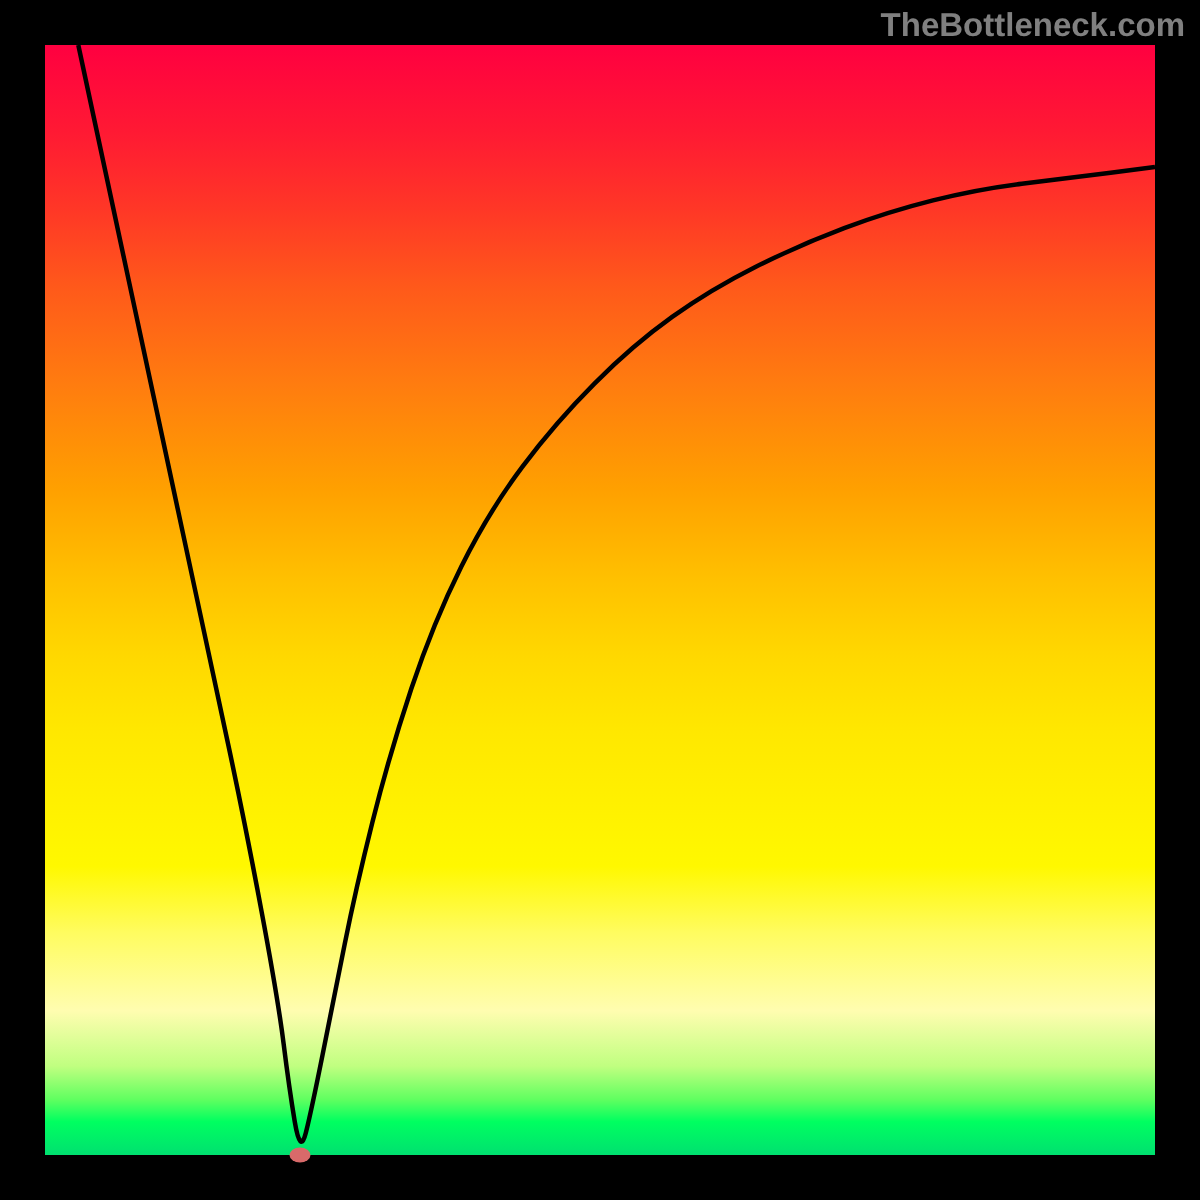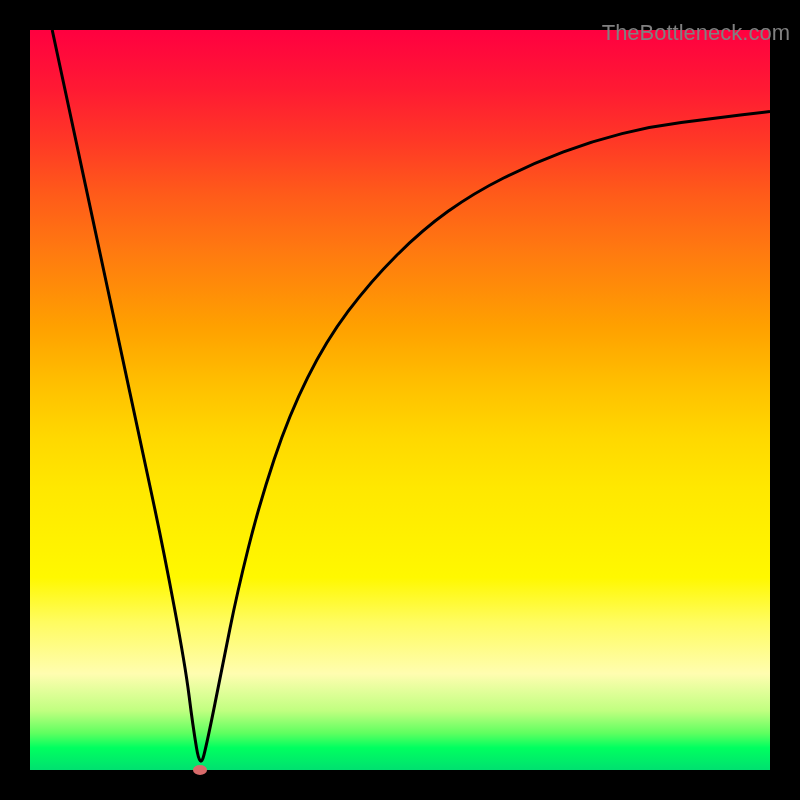--- a/index.html
+++ b/index.html
@@ -49,26 +49,26 @@
   svg.curve {
     position: absolute;
     top: 30px;
     left: 30px;
     width: 740px;
     height: 740px;
     pointer-events: none;
   }
   .watermark {
     position: absolute;
-    top: 20px;
+    top: 4px;
     right: 10px;
     color: #808080;
     font-family: Arial, Helvetica, sans-serif;
     font-size: 22px;
-    font-weight: 400;
+    font-weight: 700;
     z-index: 5;
   }
   .marker {
     position: absolute;
     width: 14px;
     height: 10px;
     background: #d86a6a;
     border-radius: 50%;
     z-index: 3;
   }

